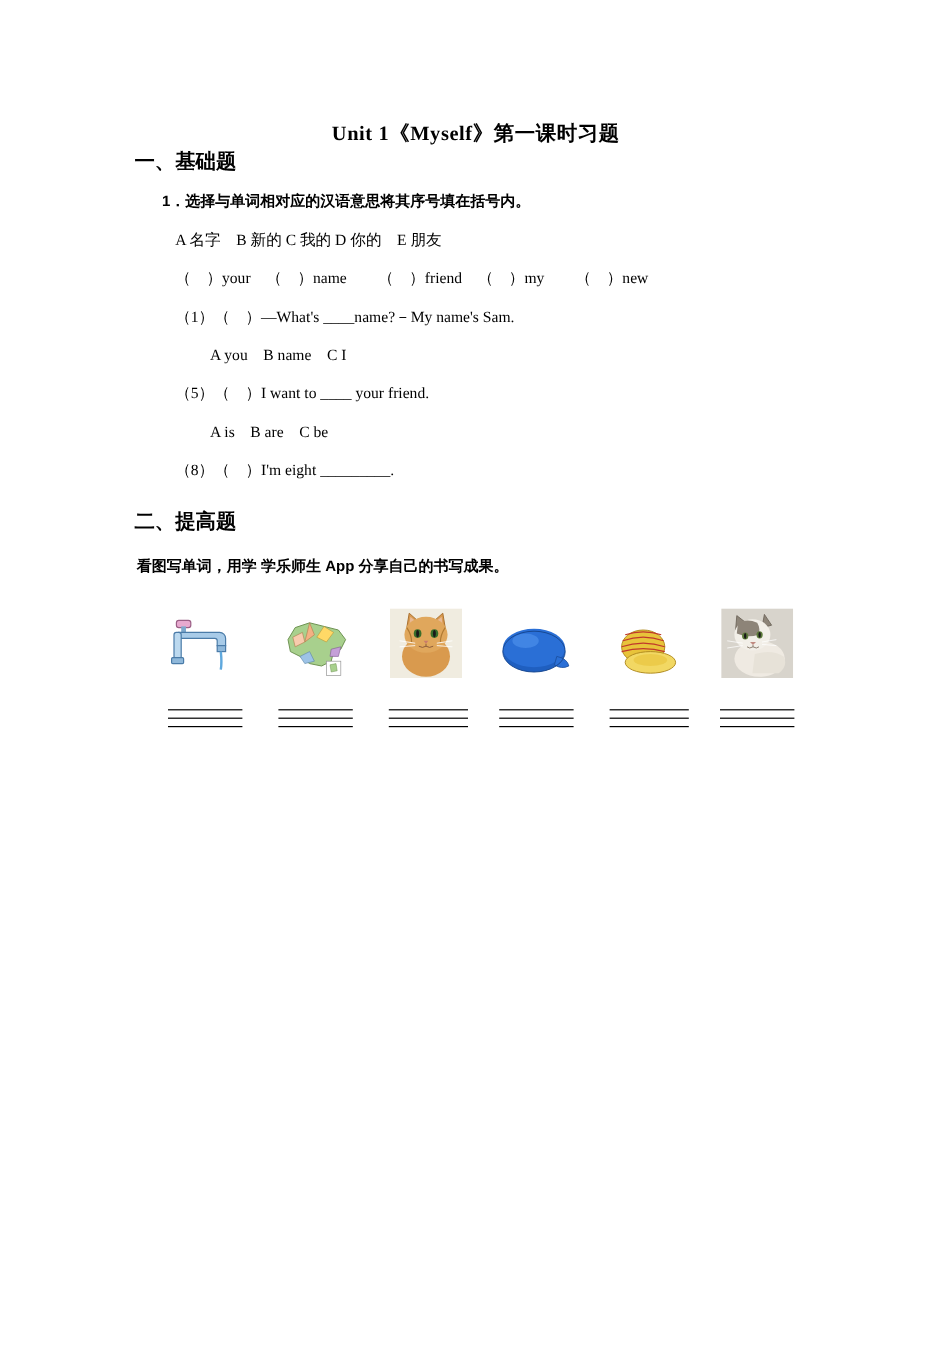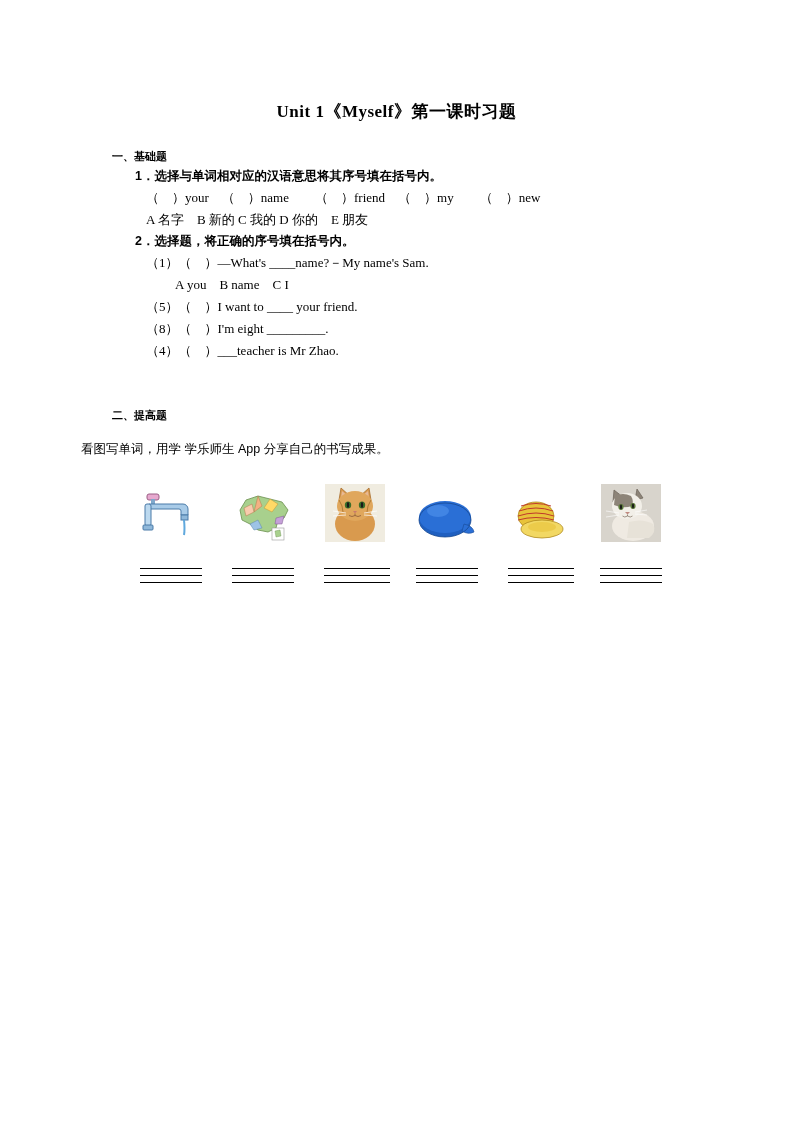--- a/index.html
+++ b/index.html
@@ -25,47 +25,46 @@
   .title {
     text-align: center;
     font-family: "Liberation Serif", serif;
     font-weight: bold;
     font-size: 17px;
     margin-top: 100px;
     letter-spacing: 0.5px;
   }
   .section-head {
     font-family: "Liberation Sans", sans-serif;
-    font-size: 11px;
+    font-size: 17px;
     font-weight: bold;
     margin-left: 112px;
-    margin-top: 26px;
   }
   .qline {
     font-family: "Liberation Serif", serif;
     font-size: 13px;
     margin-left: 135px;
-    margin-top: 4px;
+    margin-top: 14px;
     white-space: pre-wrap;
   }
   .qline.bold {
     font-weight: bold;
     font-family: "Liberation Sans", sans-serif;
     font-size: 12.5px;
   }
   .qline.indent2 { margin-left: 175px; }
   .qline.indent3 { margin-left: 183px; }
   .qline.indent4 { margin-left: 190px; }
   .qline.sub { margin-left: 146px; }
   .spacer-lg { height: 22px; }
   .instruct {
     font-family: "Liberation Sans", sans-serif;
     font-size: 12.5px;
-    font-weight: normal;
-    margin-left: 81px;
+    font-weight: bold;
+    margin-left: 114px;
     margin-top: 18px;
   }
   .pic-row {
     margin-top: 26px;
     margin-left: 140px;
     display: flex;
     gap: 30px;
     align-items: flex-end;
   }
   .pic-cell {
@@ -98,29 +97,28 @@
 </head>
 <body>
 
 <div class="page">
 
   <div class="title">Unit 1《Myself》第一课时习题</div>
 
   <div class="section-head">一、基础题</div>
 
   <div class="qline bold">1．选择与单词相对应的汉语意思将其序号填在括号内。</div>
+  <div class="qline sub">A 名字　B 新的 C 我的 D 你的　E 朋友</div>
   <div class="qline sub">（　）your　（　）name　　（　）friend　（　）my　　（　）new</div>
-  <div class="qline sub">A 名字　B 新的 C 我的 D 你的　E 朋友</div>
-
-  <div class="qline bold">2．选择题，将正确的序号填在括号内。</div>
+
   <div class="qline sub">（1）（　）—What's ____name?－My name's Sam.</div>
   <div class="qline indent2">A you　B name　C I</div>
   <div class="qline sub">（5）（　）I want to ____ your friend.</div>
+  <div class="qline indent2">A is　B are　C be</div>
   <div class="qline sub">（8）（　）I'm eight _________.</div>
-  <div class="qline sub">（4）（　）___teacher is Mr Zhao.</div>
 
   <div class="spacer-lg"></div>
 
   <div class="section-head">二、提高题</div>
 
   <div class="instruct">看图写单词，用学 学乐师生 App 分享自己的书写成果。</div>
 
   <div class="pic-row">
 
     <div class="pic-cell">

